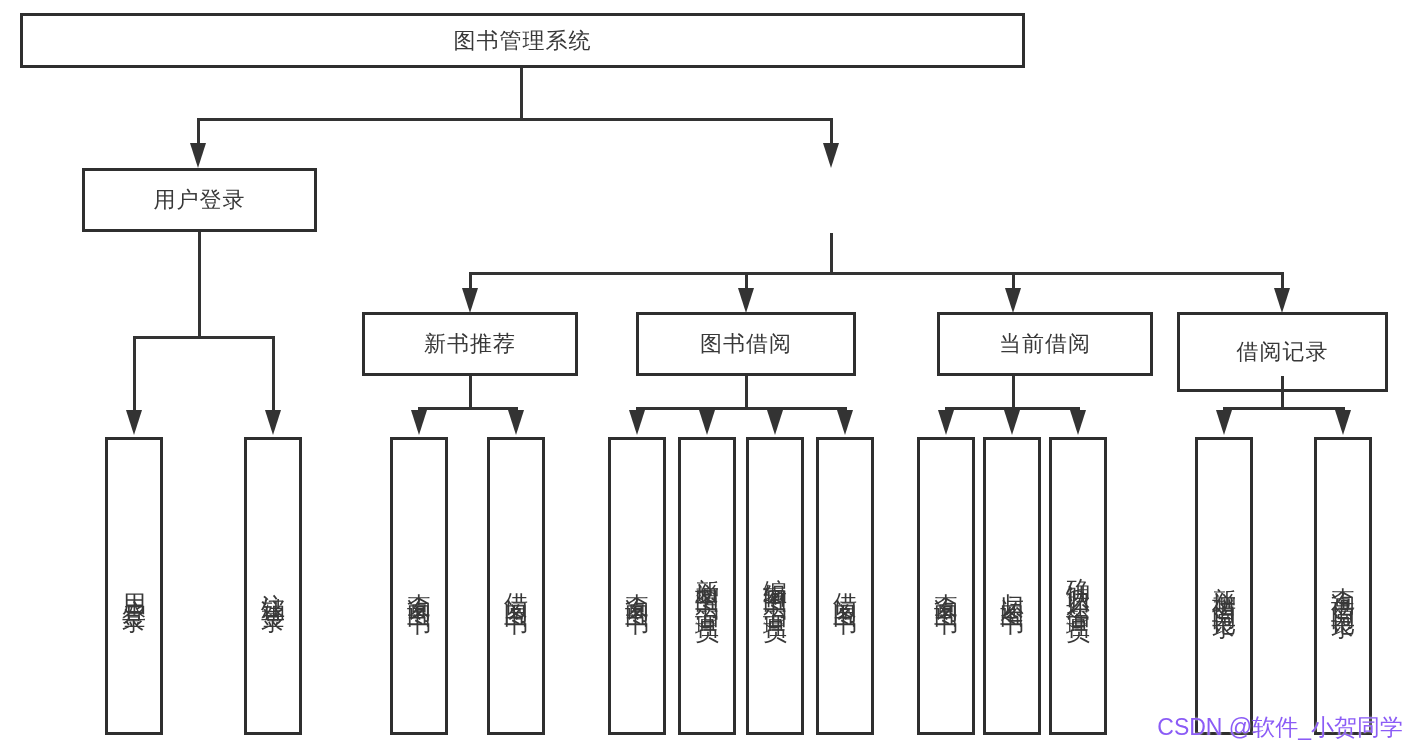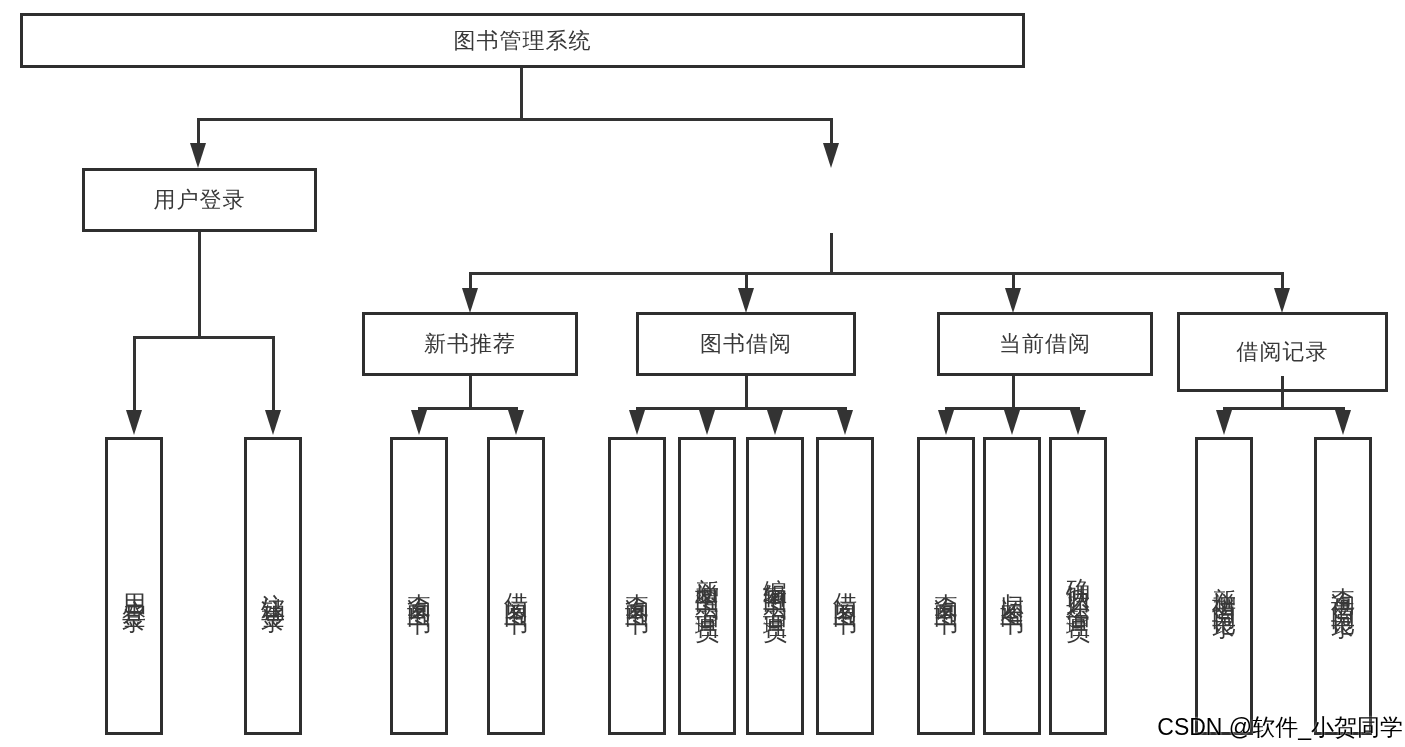--- a/index.html
+++ b/index.html
@@ -47,21 +47,21 @@
     width:0;height:0;
     border-left:8px solid transparent;
     border-right:8px solid transparent;
     border-top:25px solid #333333;
   }
   .watermark{
     position:absolute;
     top:712px;
     right:2px;
     font-size:23px;
-    color:#000000;
+    color:#8b5cf6;
     text-shadow:0 0 2px #ffffff;
     white-space:nowrap;
   }
 </style>
 </head>
 <body>
 
 <div id="canvas">
 
   <div class="box" style="left:20px;top:13px;width:1005px;height:55px;">

